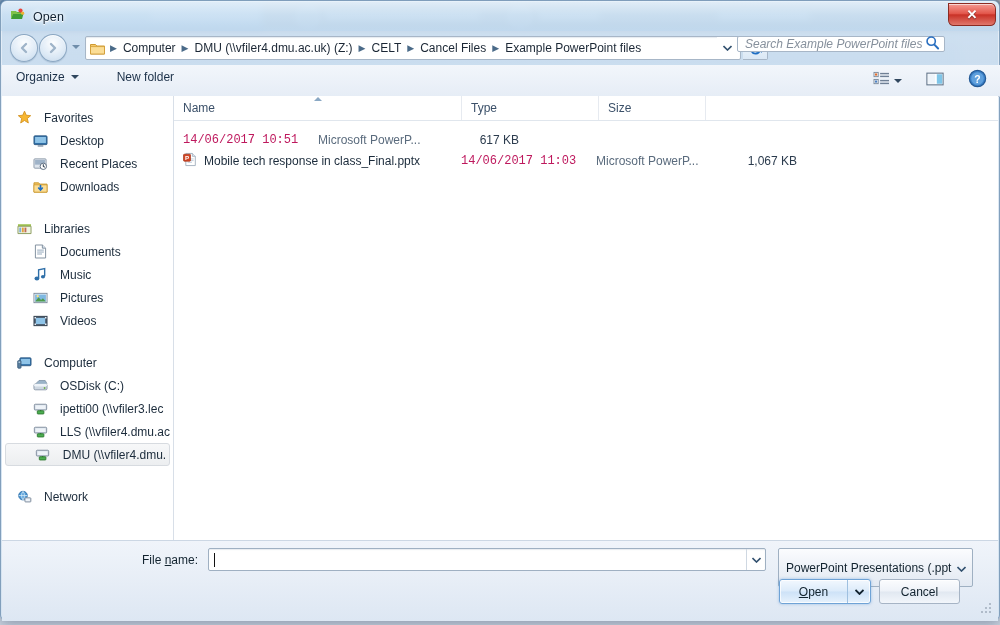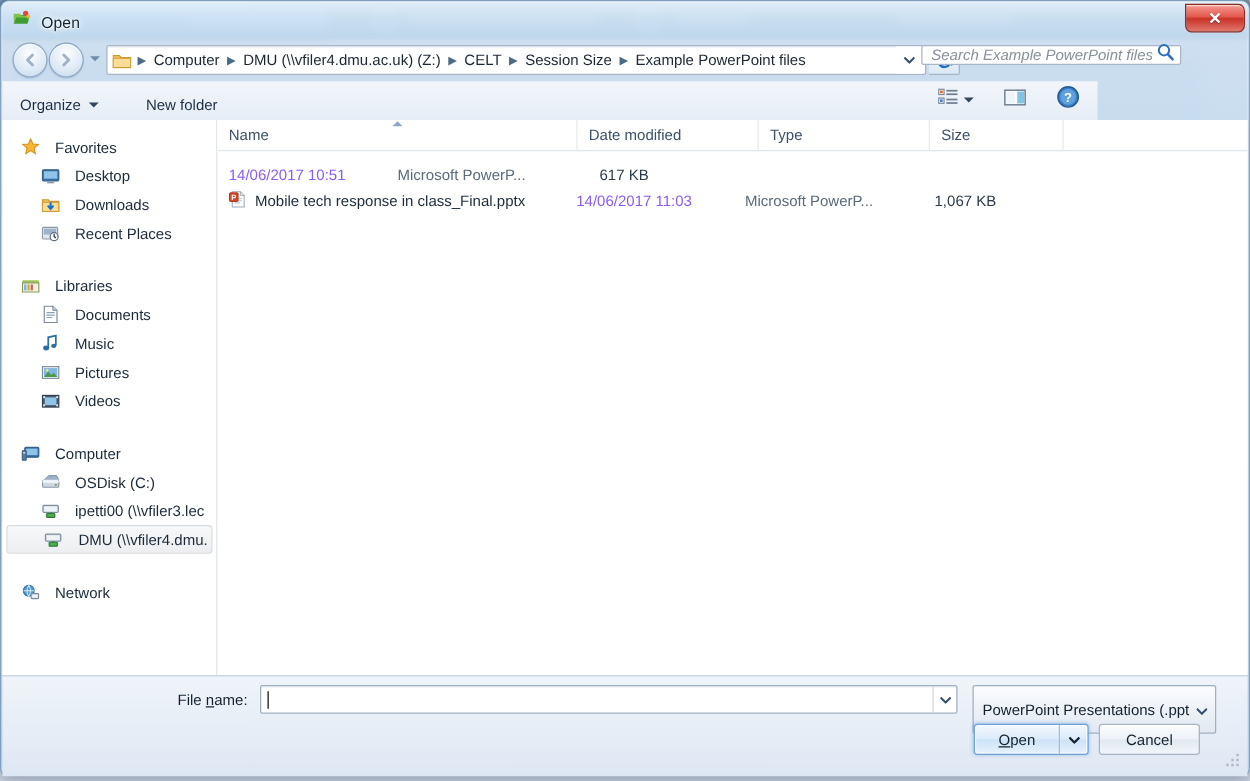--- a/index.html
+++ b/index.html
@@ -146,24 +146,24 @@
     display: flex; align-items: center; padding: 0 4px 0 7px;
     box-sizing: border-box; cursor: text;
   }
   .search-ph {
     flex:1; font-size: 12px; color: #86909c; font-style: italic;
     white-space: nowrap; overflow:hidden;
   }
 
   
   #toolbar {
-    position: absolute; left: 1px; top: 64px; width: 876px; height: 31px;
+    position: absolute; left: 1px; top: 64px; width: 999px; height: 31px;
     background: linear-gradient(180deg,#f2f6fb 0%, #e6edf6 100%);
     border-bottom: 1px solid #c2cedd;
-    display: flex; align-items: flex-end;
+    display: flex; align-items: flex-start;
   }
   .tb-item {
     font-size: 12px; color: #1b3048; padding: 4px 9px; margin-left: 4px;
     display:flex;align-items:center;gap:6px; border:1px solid transparent; border-radius:3px;
     cursor: pointer; white-space: nowrap;
   }
   .tb-caret {
     width:0;height:0;border-left:4px solid transparent;border-right:4px solid transparent;
     border-top:4px solid #30475e;
   }
@@ -219,21 +219,21 @@
   }
   .c-name { width: 278px; }
   .c-date { width: 135px; }
   .c-type { width: 127px; }
   .c-size { width: 97px; }
   .row {
     display: flex; align-items: center; height: 21px; cursor: default;
   }
   .cell { font-size: 12px; color: #1b2b3b; padding-left: 9px; box-sizing:border-box; white-space: nowrap; overflow:hidden;}
   .cell.name { display:flex; align-items:center; gap:7px; width:278px; }
-  .cell.date { width:135px; color:#8b5cf6;}
+  .cell.date { width:135px; color:#be185d;font-family:Liberation Mono, monospace;}
   .cell.type { width:127px; color:#5a6b7d;}
   .cell.size { width:97px; text-align:right; padding-right:14px; padding-left:0; color:#2b3b4d;}
 
   
   #bottombar {
     position: absolute; left: 1px; top: 539px; width: 996px; height: 80px;
     background: linear-gradient(180deg,#f0f4fa 0%, #e6edf6 55%, #dde7f3 100%);
     border-top: 1px solid #ccd7e4;
   }
   .fn-label {
@@ -350,21 +350,21 @@
           <path d="M0.5 4.6 H14.5 V12 H0.5 Z" fill="#fbdd95" stroke="#cf9a32" stroke-width=".8"></path>
         </svg>
       </span>
       <span class="crumb-sep">▶</span>
       <span class="crumb">Computer</span>
       <span class="crumb-sep">▶</span>
       <span class="crumb">DMU (\\vfiler4.dmu.ac.uk) (Z:)</span>
       <span class="crumb-sep">▶</span>
       <span class="crumb">CELT</span>
       <span class="crumb-sep">▶</span>
-      <span class="crumb">Session Size</span>
+      <span class="crumb">Cancel Files</span>
       <span class="crumb-sep">▶</span>
       <span class="crumb">Example PowerPoint files</span>
       <span class="addr-drop">
         <svg width="9" height="6" viewBox="0 0 9 6">
           <path d="M0.5 1 L4.5 5 L8.5 1" stroke="#31506e" stroke-width="1.6" fill="none"></path>
         </svg>
       </span>
     </div>
 
     <div id="refreshbtn">
@@ -452,37 +452,37 @@
               <rect x="1" y="2" width="14" height="9.4" rx="1" fill="#2f6fa8" stroke="#355f86"></rect>
               <rect x="2.2" y="3.2" width="11.6" height="6.4" fill="#8fc4e8"></rect>
               <rect x="5" y="12" width="6" height="1.6" fill="#8a99aa"></rect>
             </svg>
           </span>
           <span>Desktop</span>
         </div>
         <div class="sb-row child">
           <span class="sb-ico">
             <svg width="15" height="14" viewBox="0 0 16 15">
-              <path d="M1 3 H6 L7.2 4.4 H15 V13 H1 Z" fill="#f2c15e" stroke="#c9982e"></path>
-              <path d="M1 5.2 H15 V13 H1 Z" fill="#fbdd95" stroke="#c9982e" stroke-width=".8"></path>
-              <path d="M8 6 V10 M6 8.6 L8 10.8 L10 8.6" stroke="#1f6fc4" stroke-width="1.8" fill="none" stroke-linecap="round"></path>
-            </svg>
-          </span>
-          <span>Downloads</span>
-        </div>
-        <div class="sb-row child">
-          <span class="sb-ico">
-            <svg width="15" height="14" viewBox="0 0 16 15">
               <rect x="1" y="2" width="13" height="10" rx="1" fill="#dfe6ee" stroke="#8b98a8"></rect>
               <rect x="2.2" y="3.2" width="10.6" height="5" fill="#9fb3c8"></rect>
               <circle cx="11" cy="10" r="3.4" fill="#fff" stroke="#5a6b7d"></circle>
               <path d="M11 7.8 V10 L12.6 11" stroke="#2b3b4d" stroke-width="1.1" fill="none"></path>
             </svg>
           </span>
           <span>Recent Places</span>
+        </div>
+        <div class="sb-row child">
+          <span class="sb-ico">
+            <svg width="15" height="14" viewBox="0 0 16 15">
+              <path d="M1 3 H6 L7.2 4.4 H15 V13 H1 Z" fill="#f2c15e" stroke="#c9982e"></path>
+              <path d="M1 5.2 H15 V13 H1 Z" fill="#fbdd95" stroke="#c9982e" stroke-width=".8"></path>
+              <path d="M8 6 V10 M6 8.6 L8 10.8 L10 8.6" stroke="#1f6fc4" stroke-width="1.8" fill="none" stroke-linecap="round"></path>
+            </svg>
+          </span>
+          <span>Downloads</span>
         </div>
       </div>
 
       <div class="sb-gap"></div>
 
       <div class="sb-group">
         <div class="sb-row head">
           <span class="sb-ico">
             <svg width="15" height="14" viewBox="0 0 16 15">
               <rect x="1" y="2.4" width="14" height="2" fill="#9ec24e"></rect>
@@ -569,20 +569,31 @@
           <span class="sb-ico">
             <svg width="15" height="14" viewBox="0 0 16 15">
               <rect x="1.4" y="2.4" width="13.2" height="6.2" rx="1" fill="#cfd8e2" stroke="#7f8d9d"></rect>
               <rect x="2.6" y="3.5" width="10.8" height="4" fill="#eef3f8"></rect>
               <rect x="4.6" y="9.4" width="7" height="3.4" rx=".6" fill="#4caf50" stroke="#2f7a33"></rect>
               <rect x="7.4" y="8.6" width="1.4" height="1.2" fill="#2f7a33"></rect>
             </svg>
           </span>
           <span>ipetti00 (\\vfiler3.lec</span>
         </div>
+        <div class="sb-row child">
+          <span class="sb-ico">
+            <svg width="15" height="14" viewBox="0 0 16 15">
+              <rect x="1.4" y="2.4" width="13.2" height="6.2" rx="1" fill="#cfd8e2" stroke="#7f8d9d"></rect>
+              <rect x="2.6" y="3.5" width="10.8" height="4" fill="#eef3f8"></rect>
+              <rect x="4.6" y="9.4" width="7" height="3.4" rx=".6" fill="#4caf50" stroke="#2f7a33"></rect>
+              <rect x="7.4" y="8.6" width="1.4" height="1.2" fill="#2f7a33"></rect>
+            </svg>
+          </span>
+          <span>LLS (\\vfiler4.dmu.ac</span>
+        </div>
         <div class="sb-row child selected">
           <span class="sb-ico">
             <svg width="15" height="14" viewBox="0 0 16 15">
               <rect x="1.4" y="2.4" width="13.2" height="6.2" rx="1" fill="#cfd8e2" stroke="#7f8d9d"></rect>
               <rect x="2.6" y="3.5" width="10.8" height="4" fill="#eef3f8"></rect>
               <rect x="4.6" y="9.4" width="7" height="3.4" rx=".6" fill="#4caf50" stroke="#2f7a33"></rect>
               <rect x="7.4" y="8.6" width="1.4" height="1.2" fill="#2f7a33"></rect>
             </svg>
           </span>
           <span>DMU (\\vfiler4.dmu.</span>
@@ -604,23 +615,20 @@
           <span>Network</span>
         </div>
       </div>
     </div>
 
     <div id="filelist">
       <div id="colhead">
         <div class="col c-name sorted">
           <span class="sortarrow"></span>
           <span>Name</span>
-        </div>
-        <div class="col c-date">
-          <span>Date modified</span>
         </div>
         <div class="col c-type">
           <span>Type</span>
         </div>
         <div class="col c-size">
           <span>Size</span>
         </div>
       </div>
 
       <div style="height:8px;"></div>

